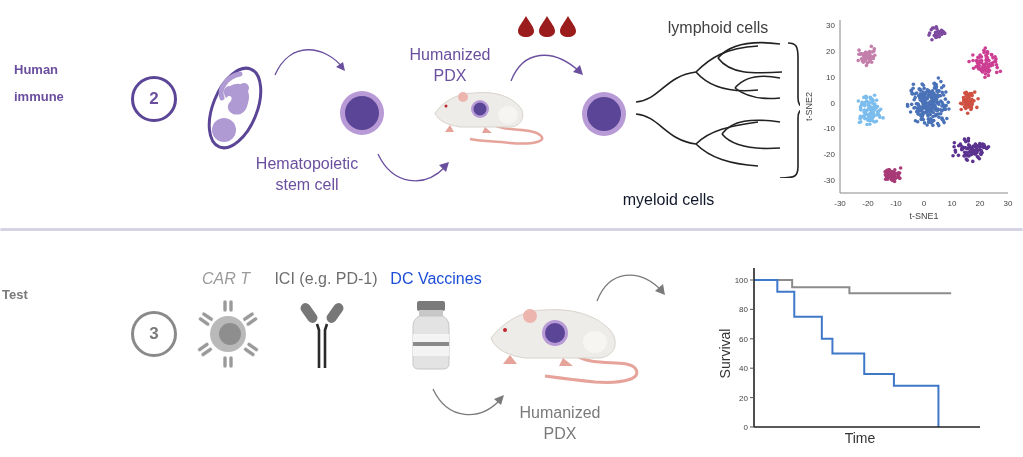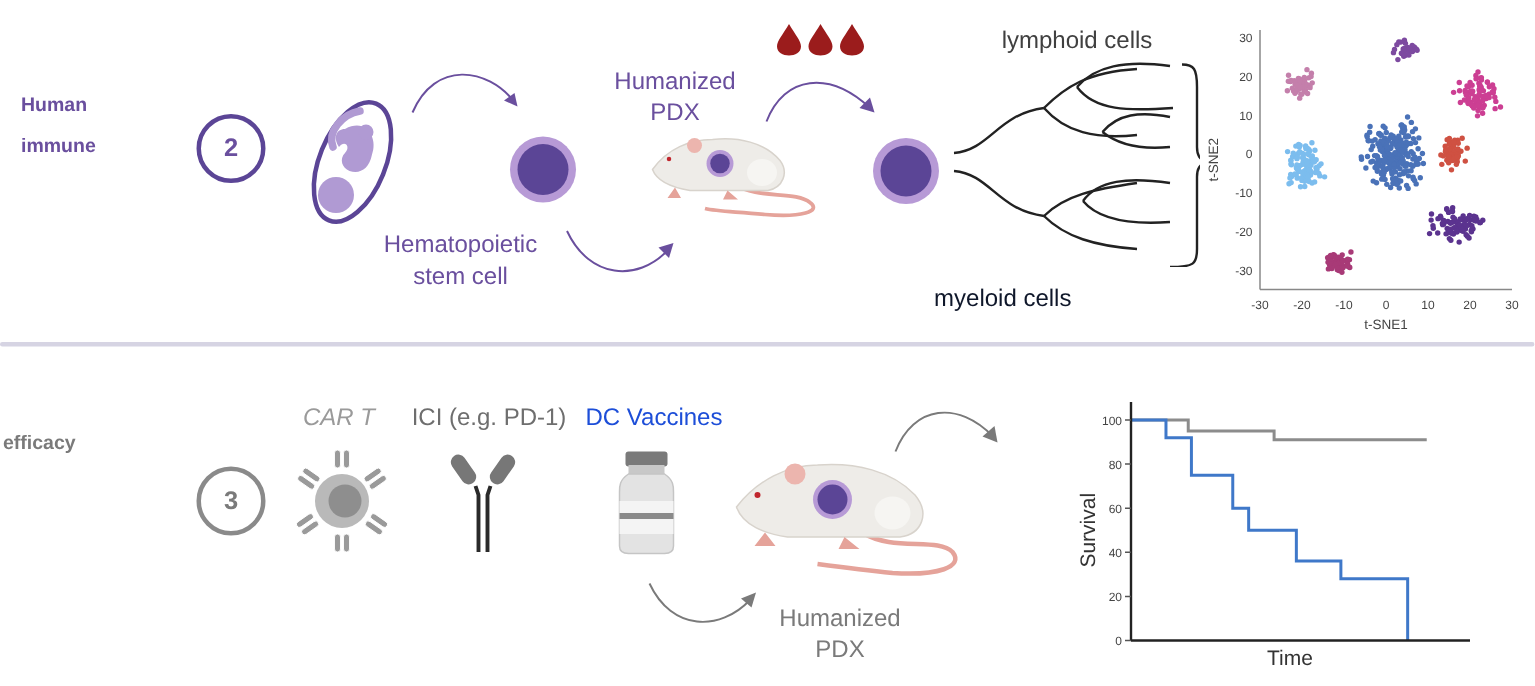--- a/index.html
+++ b/index.html
@@ -847,21 +847,21 @@
       <circle cx="94.45881172839506" cy="168.5052330937903" r="1.8" fill="#a83a77"></circle>
       <circle cx="95.31890432098766" cy="168.465186797494" r="1.8" fill="#a83a77"></circle>
       <circle cx="90.34566358024692" cy="166.05822507831215" r="1.8" fill="#a83a77"></circle>
       <circle cx="87.93908950617285" cy="169.0306165929611" r="1.8" fill="#a83a77"></circle>
     </g>
   </svg>
 
 <div class="divider"></div>
 
 <div class="abs section-title gray" style="left:2px; top:281px; width:120px;">
-  <div>efficacy</div>
+  <div>Test</div>
 </div>
 
 <div class="step-circle" style="left:131px; top:311px; border:3px solid #8a8a8a; color:#7a7a7a;">
   <span>3</span>
 </div>
 
 <div class="abs label" style="left:196px; top:268px; width:60px; color:#9a9a9a;font-style:italic;">CAR T</div>
 <div class="abs label" style="left:266px; top:268px; width:120px; color:#6e6e6e;">ICI (e.g. PD-1)</div>
 <div class="abs label" style="left:384px; top:268px; width:104px; color:#1d4ed8;">DC Vaccines</div>
 

